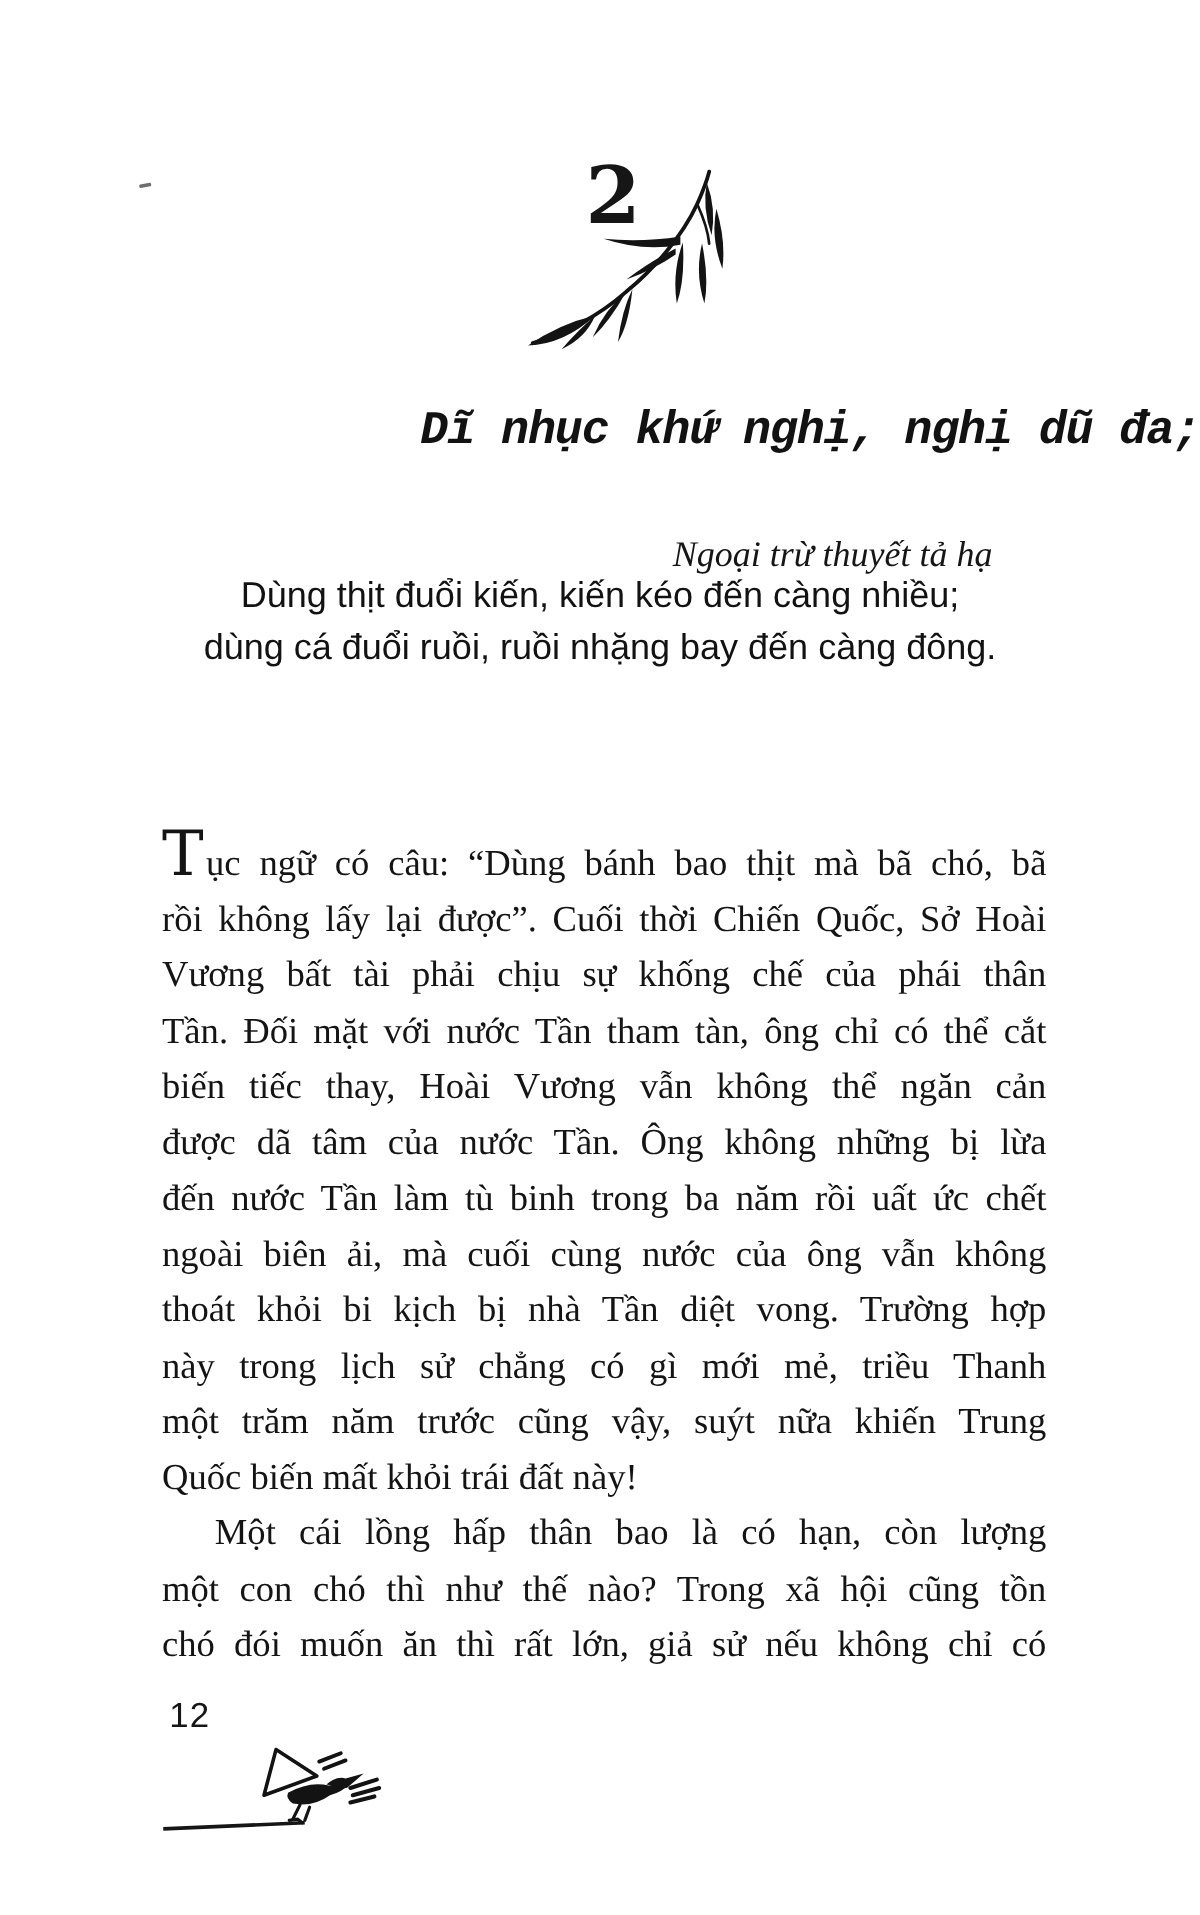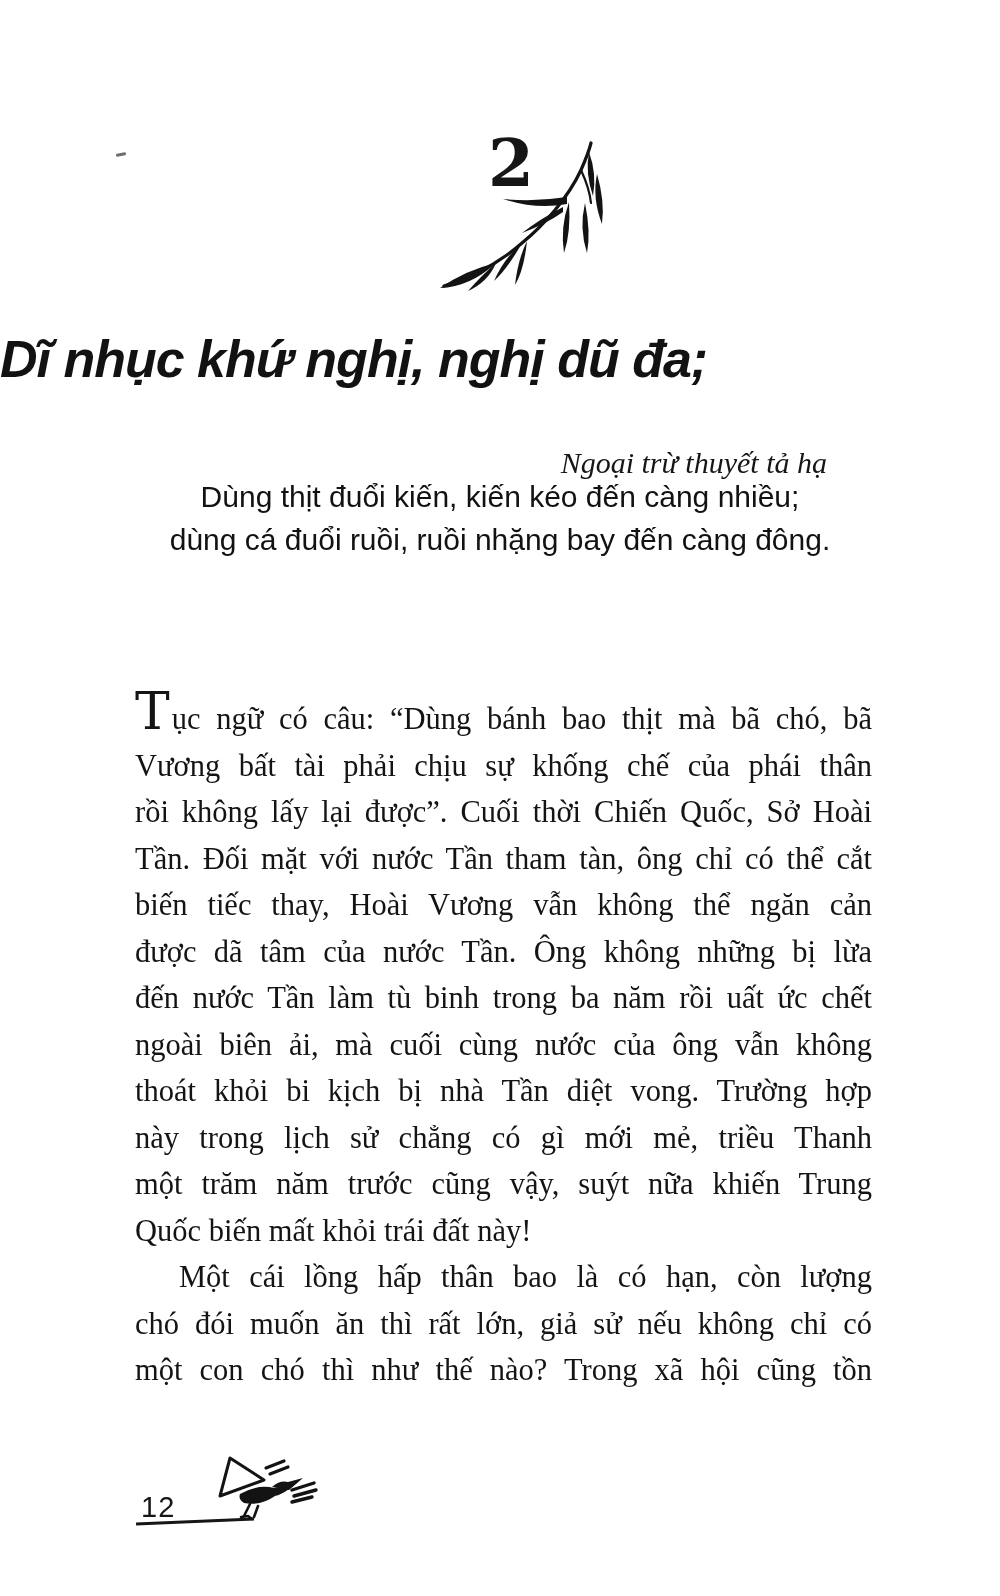--- a/index.html
+++ b/index.html
@@ -24,24 +24,24 @@
   .chapter-num {
     position:absolute; left:488px; top:130px;
     font-family:"DejaVu Serif", serif;
     font-weight:bold; font-size:66px; line-height:1;
   }
   .bamboo { position:absolute; left:438px; top:140px; width:182px; height:152px; }
 
   
   .epi-title {
     position:absolute; left:0; top:334px; width:100%;
-    text-align:left;
-    font-family:Liberation Sans, sans-serif;
+    text-align:right;
+    font-family:Liberation Mono, monospace;
     font-weight:bold; font-style:italic;
-    font-size:52px; line-height:51px;
+    font-size:39px; line-height:51px;
     letter-spacing:-1px;
     color:#121212;
   }
 
   
   .epi-source {
     position:absolute; top:444px; right:173px;
     font-family:"Liberation Serif", serif;
     font-style:italic; font-size:30px; line-height:38px;
   }
@@ -65,21 +65,21 @@
   .bline { text-align:justify; text-align-last:justify; }
   .bline.pend { text-align-last:left; }
   .bline.indent { text-indent:44px; }
   .bline.lead::first-letter {
     font-size:52px; line-height:1px; padding-right:2px;
     font-family:"DejaVu Serif", serif;
   }
 
   
   .page-num {
-    position:absolute; left:141px; top:1491px;
+    position:absolute; left:141px; top:1414px;
     font-family:"Liberation Sans", sans-serif;
     font-size:29px; line-height:32px; letter-spacing:1px;
   }
   .footer-rule {
     position:absolute; left:136px; top:1520px;
     width:118px; height:3px; background:#161616;
     transform:rotate(-2.5deg);
   }
   .bird { position:absolute; left:208px; top:1452px; width:112px; height:74px; }
 </style>
@@ -117,34 +117,34 @@
 
   <div class="epi-source">Ngoại trừ thuyết tả hạ</div>
 
   <div class="epi-trans">
     <div>Dùng thịt đuổi kiến, kiến kéo đến càng nhiều;</div>
     <div>dùng cá đuổi ruồi, ruồi nhặng bay đến càng đông.</div>
   </div>
 
   <div class="body-text">
     <div class="bline lead">Tục ngữ có câu: “Dùng bánh bao thịt mà bã chó, bã</div>
+    <div class="bline">rồi không lấy lại được”. Cuối thời Chiến Quốc, Sở Hoài</div>
     <div class="bline">Vương bất tài phải chịu sự khống chế của phái thân</div>
-    <div class="bline">rồi không lấy lại được”. Cuối thời Chiến Quốc, Sở Hoài</div>
     <div class="bline">Tần. Đối mặt với nước Tần tham tàn, ông chỉ có thể cắt</div>
     <div class="bline">biến tiếc thay, Hoài Vương vẫn không thể ngăn cản</div>
     <div class="bline">được dã tâm của nước Tần. Ông không những bị lừa</div>
     <div class="bline">đến nước Tần làm tù binh trong ba năm rồi uất ức chết</div>
     <div class="bline">ngoài biên ải, mà cuối cùng nước của ông vẫn không</div>
     <div class="bline">thoát khỏi bi kịch bị nhà Tần diệt vong. Trường hợp</div>
     <div class="bline">này trong lịch sử chẳng có gì mới mẻ, triều Thanh</div>
     <div class="bline">một trăm năm trước cũng vậy, suýt nữa khiến Trung</div>
     <div class="bline pend">Quốc biến mất khỏi trái đất này!</div>
     <div class="bline indent">Một cái lồng hấp thân bao là có hạn, còn lượng</div>
+    <div class="bline">một con chó thì như thế nào? Trong xã hội cũng tồn</div>
     <div class="bline">chó đói muốn ăn thì rất lớn, giả sử nếu không chỉ có</div>
-    <div class="bline">một con chó thì như thế nào? Trong xã hội cũng tồn</div>
   </div>
 
   <span class="page-num">12</span>
   <div class="footer-rule"></div>
   <svg class="bird" viewBox="0 0 112 74" aria-hidden="true">
 
     <path d="M22,6 L56,28 L12,44 Z" fill="#ffffff" stroke="#131313" stroke-width="3" stroke-linejoin="round"></path>
 
     <path d="M32,42 Q50,32 66,36 L86,33 Q76,42 67,44 Q53,54 36,51 Q30,47 32,42 Z" fill="#131313"></path>
 

